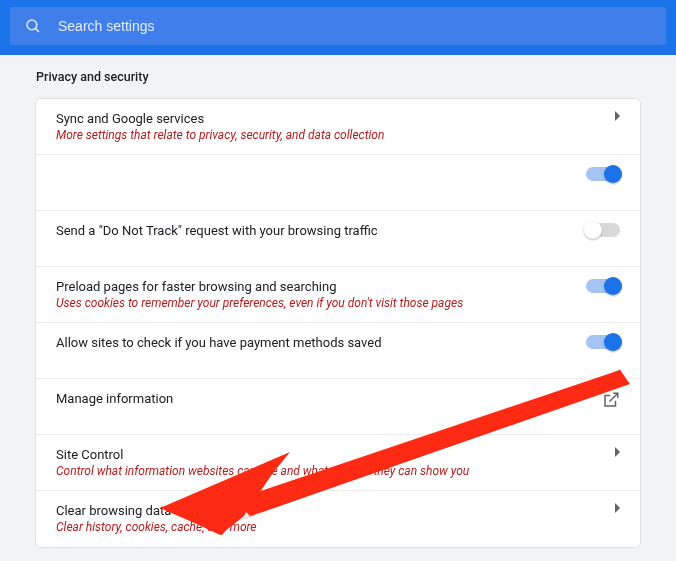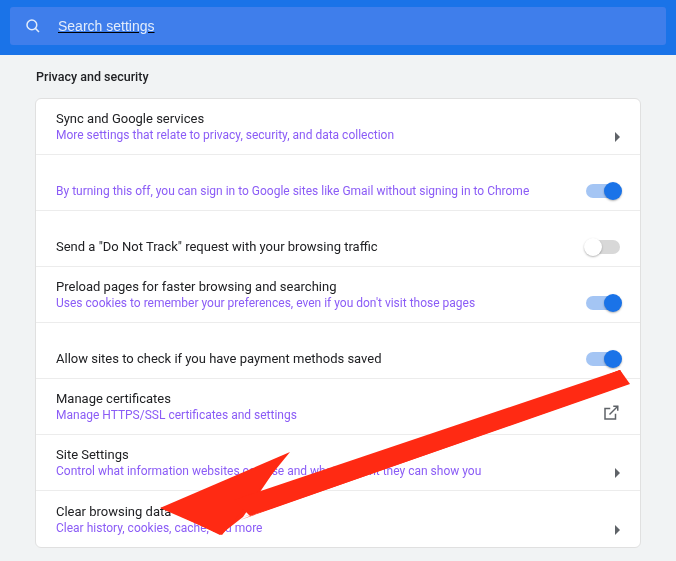--- a/index.html
+++ b/index.html
@@ -7,21 +7,20 @@
     font-family: Roboto, Arial, sans-serif;
     background: #f1f3f4;
     width: 676px;
     height: 561px;
     overflow: hidden;
     position: relative;
   }
   .header {
     background: #1a73e8;
     padding: 7px 10px 10px 10px;
-    text-decoration: underline;
   }
   .search-bar {
     background: #3f7eeb;
     border-radius: 3px;
     height: 38px;
     display: flex;
     align-items: center;
     padding: 0 14px;
     gap: 16px;
   }
@@ -43,37 +42,38 @@
   }
   .card {
     background: #fff;
     margin: 0 35px 0 35px;
     border: 1px solid #e0e0e0;
     border-radius: 6px;
     overflow: hidden;
   }
   .row {
     display: flex;
-    align-items: flex-end;
+    align-items: flex-start;
     justify-content: space-between;
     padding: 12px 20px;
     border-bottom: 1px solid #ececec;
     min-height: 56px;
     cursor: pointer;
   }
   .row:last-child { border-bottom: none; }
   .row .text { flex: 1; }
   .row .title {
     font-size: 13px;
     color: #202124;
   }
   .row .subtitle {
     font-size: 12px;
-    color: #8b5cf6;
+    color: #b91c1c;
     margin-top: 2px;
+    font-style: italic;
   }
   .right-icon { margin-left: 12px; display:flex; align-items:center; }
   .chevron {
     width: 0; height: 0;
     border-top: 5px solid transparent;
     border-bottom: 5px solid transparent;
     border-left: 5px solid #5f6368;
   }
   .toggle {
     width: 34px; height: 14px;
@@ -121,21 +121,20 @@
       <div class="title">Sync and Google services</div>
       <div class="subtitle">More settings that relate to privacy, security, and data collection</div>
     </div>
     <div class="right-icon">
         <div class="chevron"></div>
       </div>
   </div>
 
   <div class="row">
     <div class="text">
-      <div class="subtitle">By turning this off, you can sign in to Google sites like Gmail without signing in to Chrome</div>
     </div>
     <div class="right-icon">
         <div class="toggle on">
           <div class="knob"></div>
         </div>
       </div>
   </div>
 
   <div class="row">
     <div class="text">
@@ -166,35 +165,34 @@
     </div>
     <div class="right-icon">
         <div class="toggle on">
           <div class="knob"></div>
         </div>
       </div>
   </div>
 
   <div class="row">
     <div class="text">
-      <div class="title">Manage certificates</div>
-      <div class="subtitle">Manage HTTPS/SSL certificates and settings</div>
+      <div class="title">Manage information</div>
     </div>
     <div class="right-icon external-icon">
       <svg width="18" height="18" viewBox="0 0 24 24" fill="none" stroke="#5f6368" stroke-width="2">
         <path d="M15 3h6v6"></path>
         <path d="M10 14L21 3"></path>
         <path d="M18 13v7H4V6h7"></path>
       </svg>
     </div>
   </div>
 
   <div class="row">
     <div class="text">
-      <div class="title">Site Settings</div>
+      <div class="title">Site Control</div>
       <div class="subtitle">Control what information websites can use and what content they can show you</div>
     </div>
     <div class="right-icon">
         <div class="chevron"></div>
       </div>
   </div>
 
   <div class="row">
     <div class="text">
       <div class="title">Clear browsing data</div>

